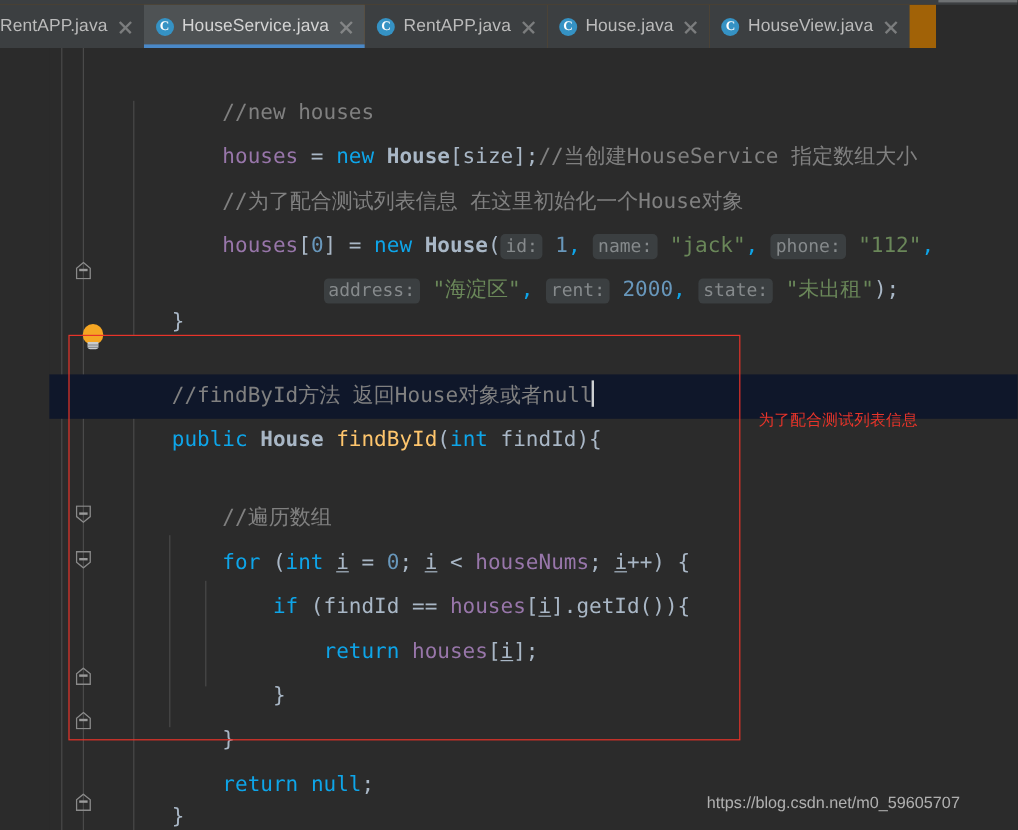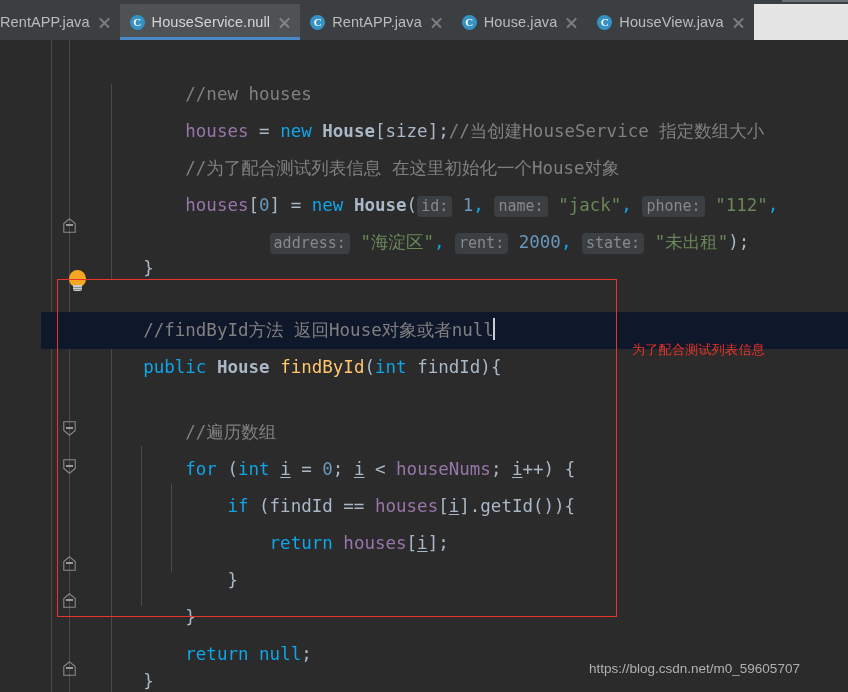--- a/index.html
+++ b/index.html
@@ -26,22 +26,22 @@
     position: absolute;
     left: 782px; top: 0px;
     width: 66px; height: 2px;
     background: #6e7173;
   }
 
   
   #tabbar {
     position: absolute;
     left: 0; top: 4px;
-    width: 848px; height: 36px;
-    background: #e5e5e5;
+    width: 780px; height: 36px;
+    background: #a16207;
     display: flex;
     align-items: stretch;
     font-family: "Liberation Sans", sans-serif;
   }
   .tab {
     display: flex;
     align-items: center;
     padding: 0 9px 0 10px;
     height: 36px;
     box-sizing: border-box;
@@ -262,21 +262,21 @@
   <div id="top-strip-line"></div>
 </div>
 
 <div id="tabbar">
     <div class="tab" style="margin-left: -10px;">
       <span class="tab-label">RentAPP.java</span>
       <span class="tab-close"></span>
     </div>
     <div class="tab active">
       <span class="tab-icon">C</span>
-      <span class="tab-label">HouseService.null</span>
+      <span class="tab-label">HouseService.java</span>
       <span class="tab-close"></span>
     </div>
     <div class="tab">
       <span class="tab-icon">C</span>
       <span class="tab-label">RentAPP.java</span>
       <span class="tab-close"></span>
     </div>
     <div class="tab">
       <span class="tab-icon">C</span>
       <span class="tab-label">House.java</span>

